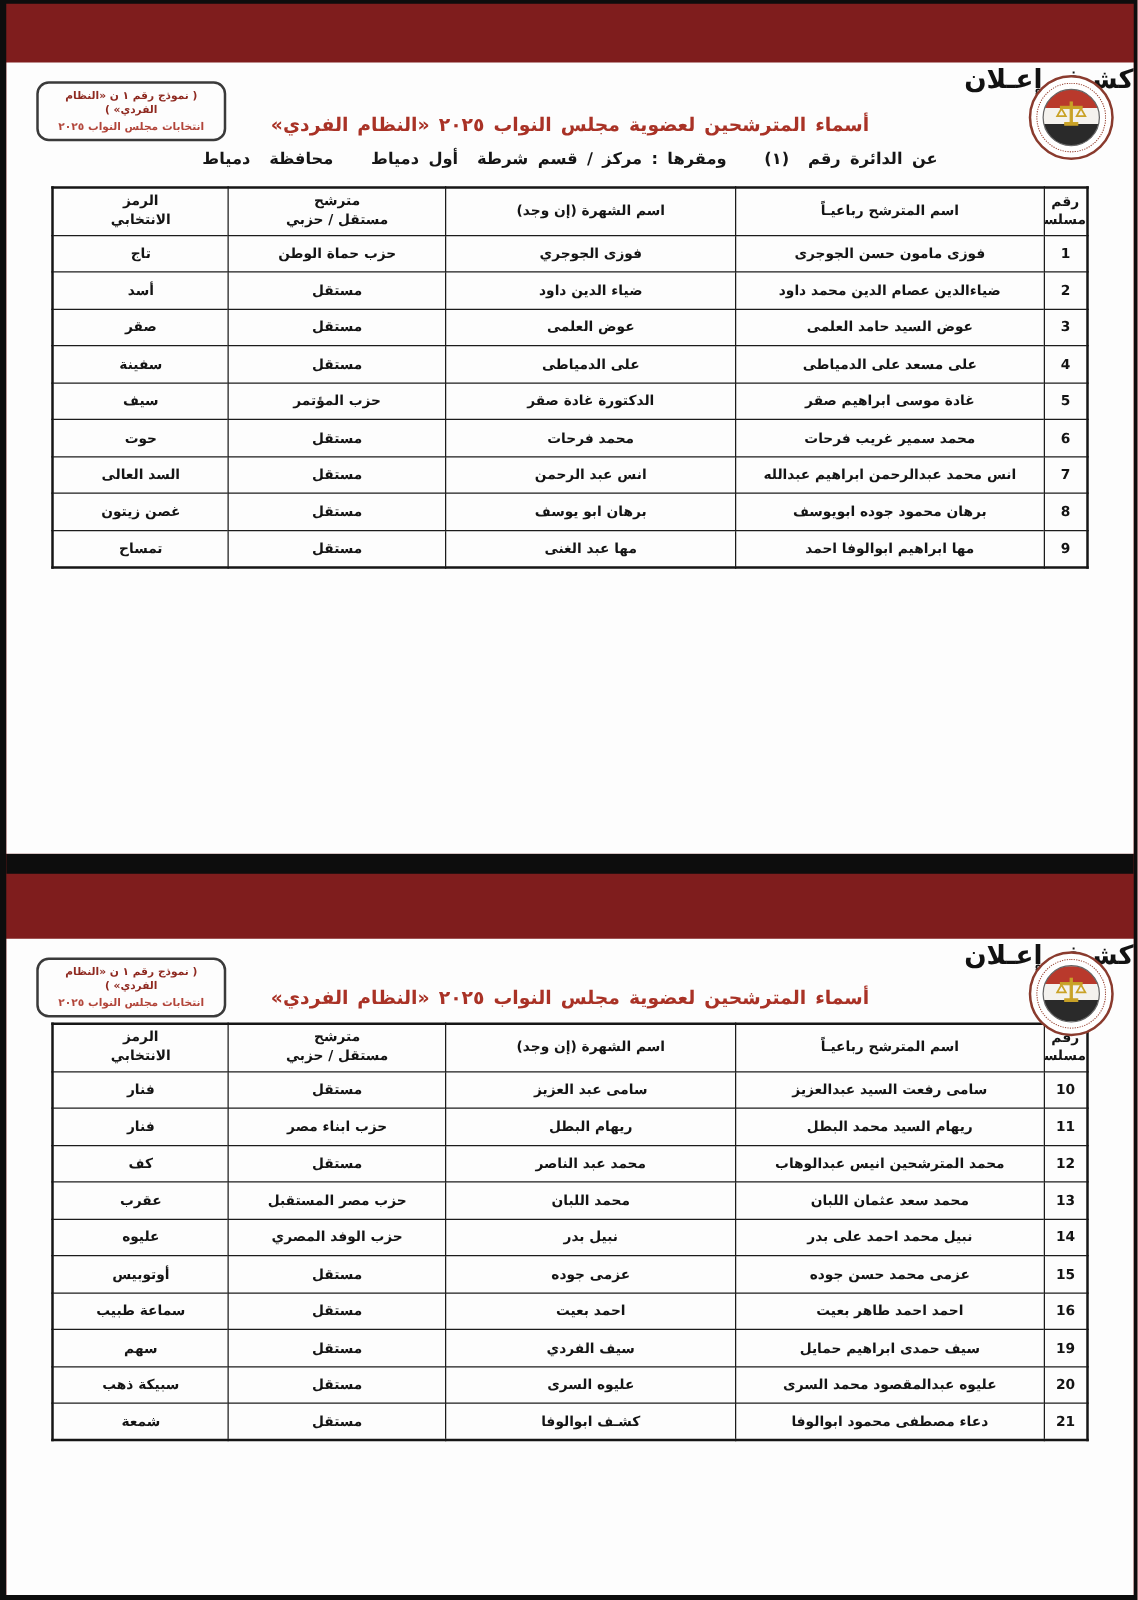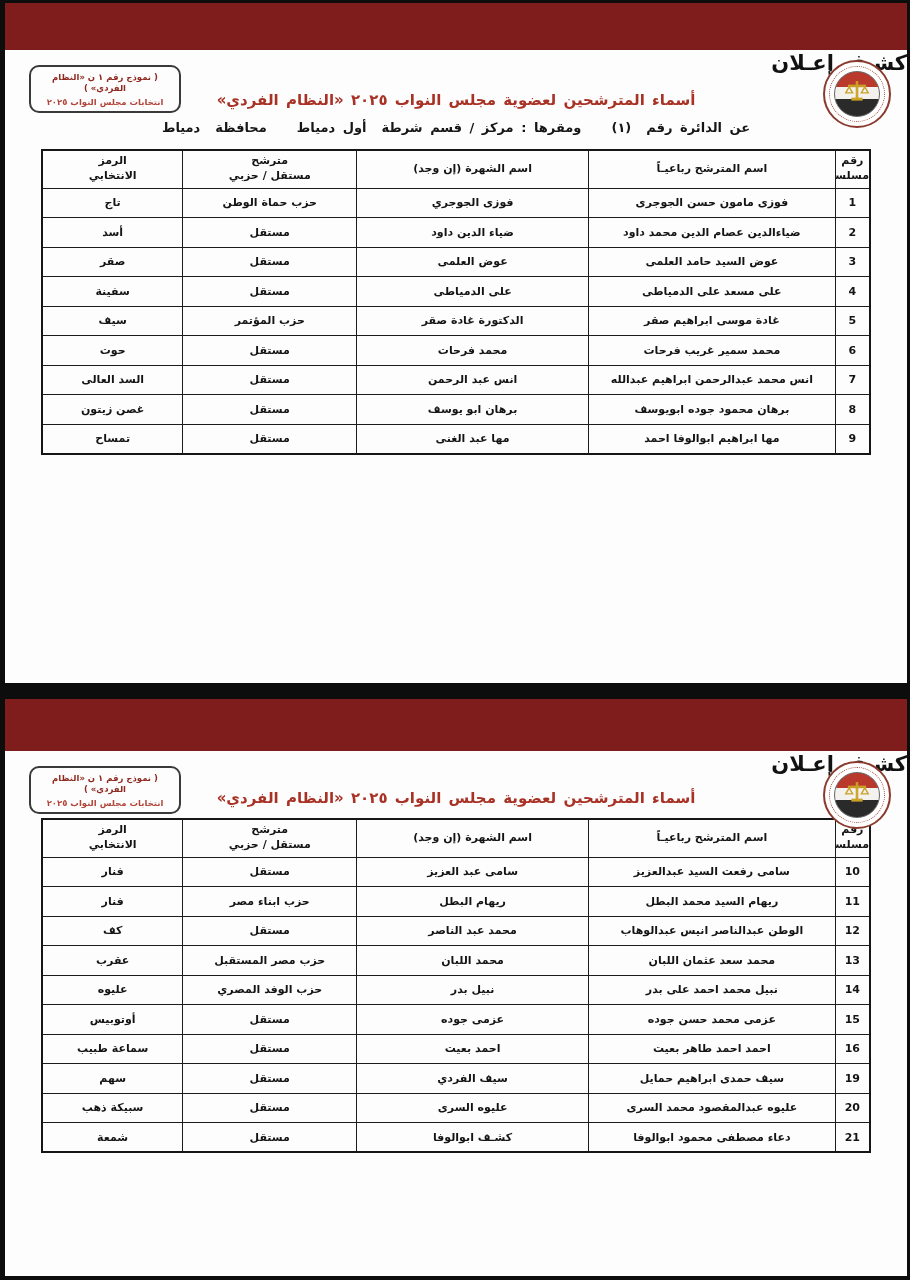--- a/index.html
+++ b/index.html
@@ -268,21 +268,21 @@
           </tr>
           <tr>
             <td>11</td>
             <td>ريهام السيد محمد البطل</td>
             <td>ريهام البطل</td>
             <td>حزب ابناء مصر</td>
             <td>فنار</td>
           </tr>
           <tr>
             <td>12</td>
-            <td>الوطن عبدالناصر انيس عبدالوهاب</td>
+            <td>محمد المترشحين انيس عبدالوهاب</td>
             <td>محمد عبد الناصر</td>
             <td>مستقل</td>
             <td>كف</td>
           </tr>
           <tr>
             <td>13</td>
             <td>محمد سعد عثمان اللبان</td>
             <td>محمد اللبان</td>
             <td>حزب مصر المستقبل</td>
             <td>عقرب</td>

